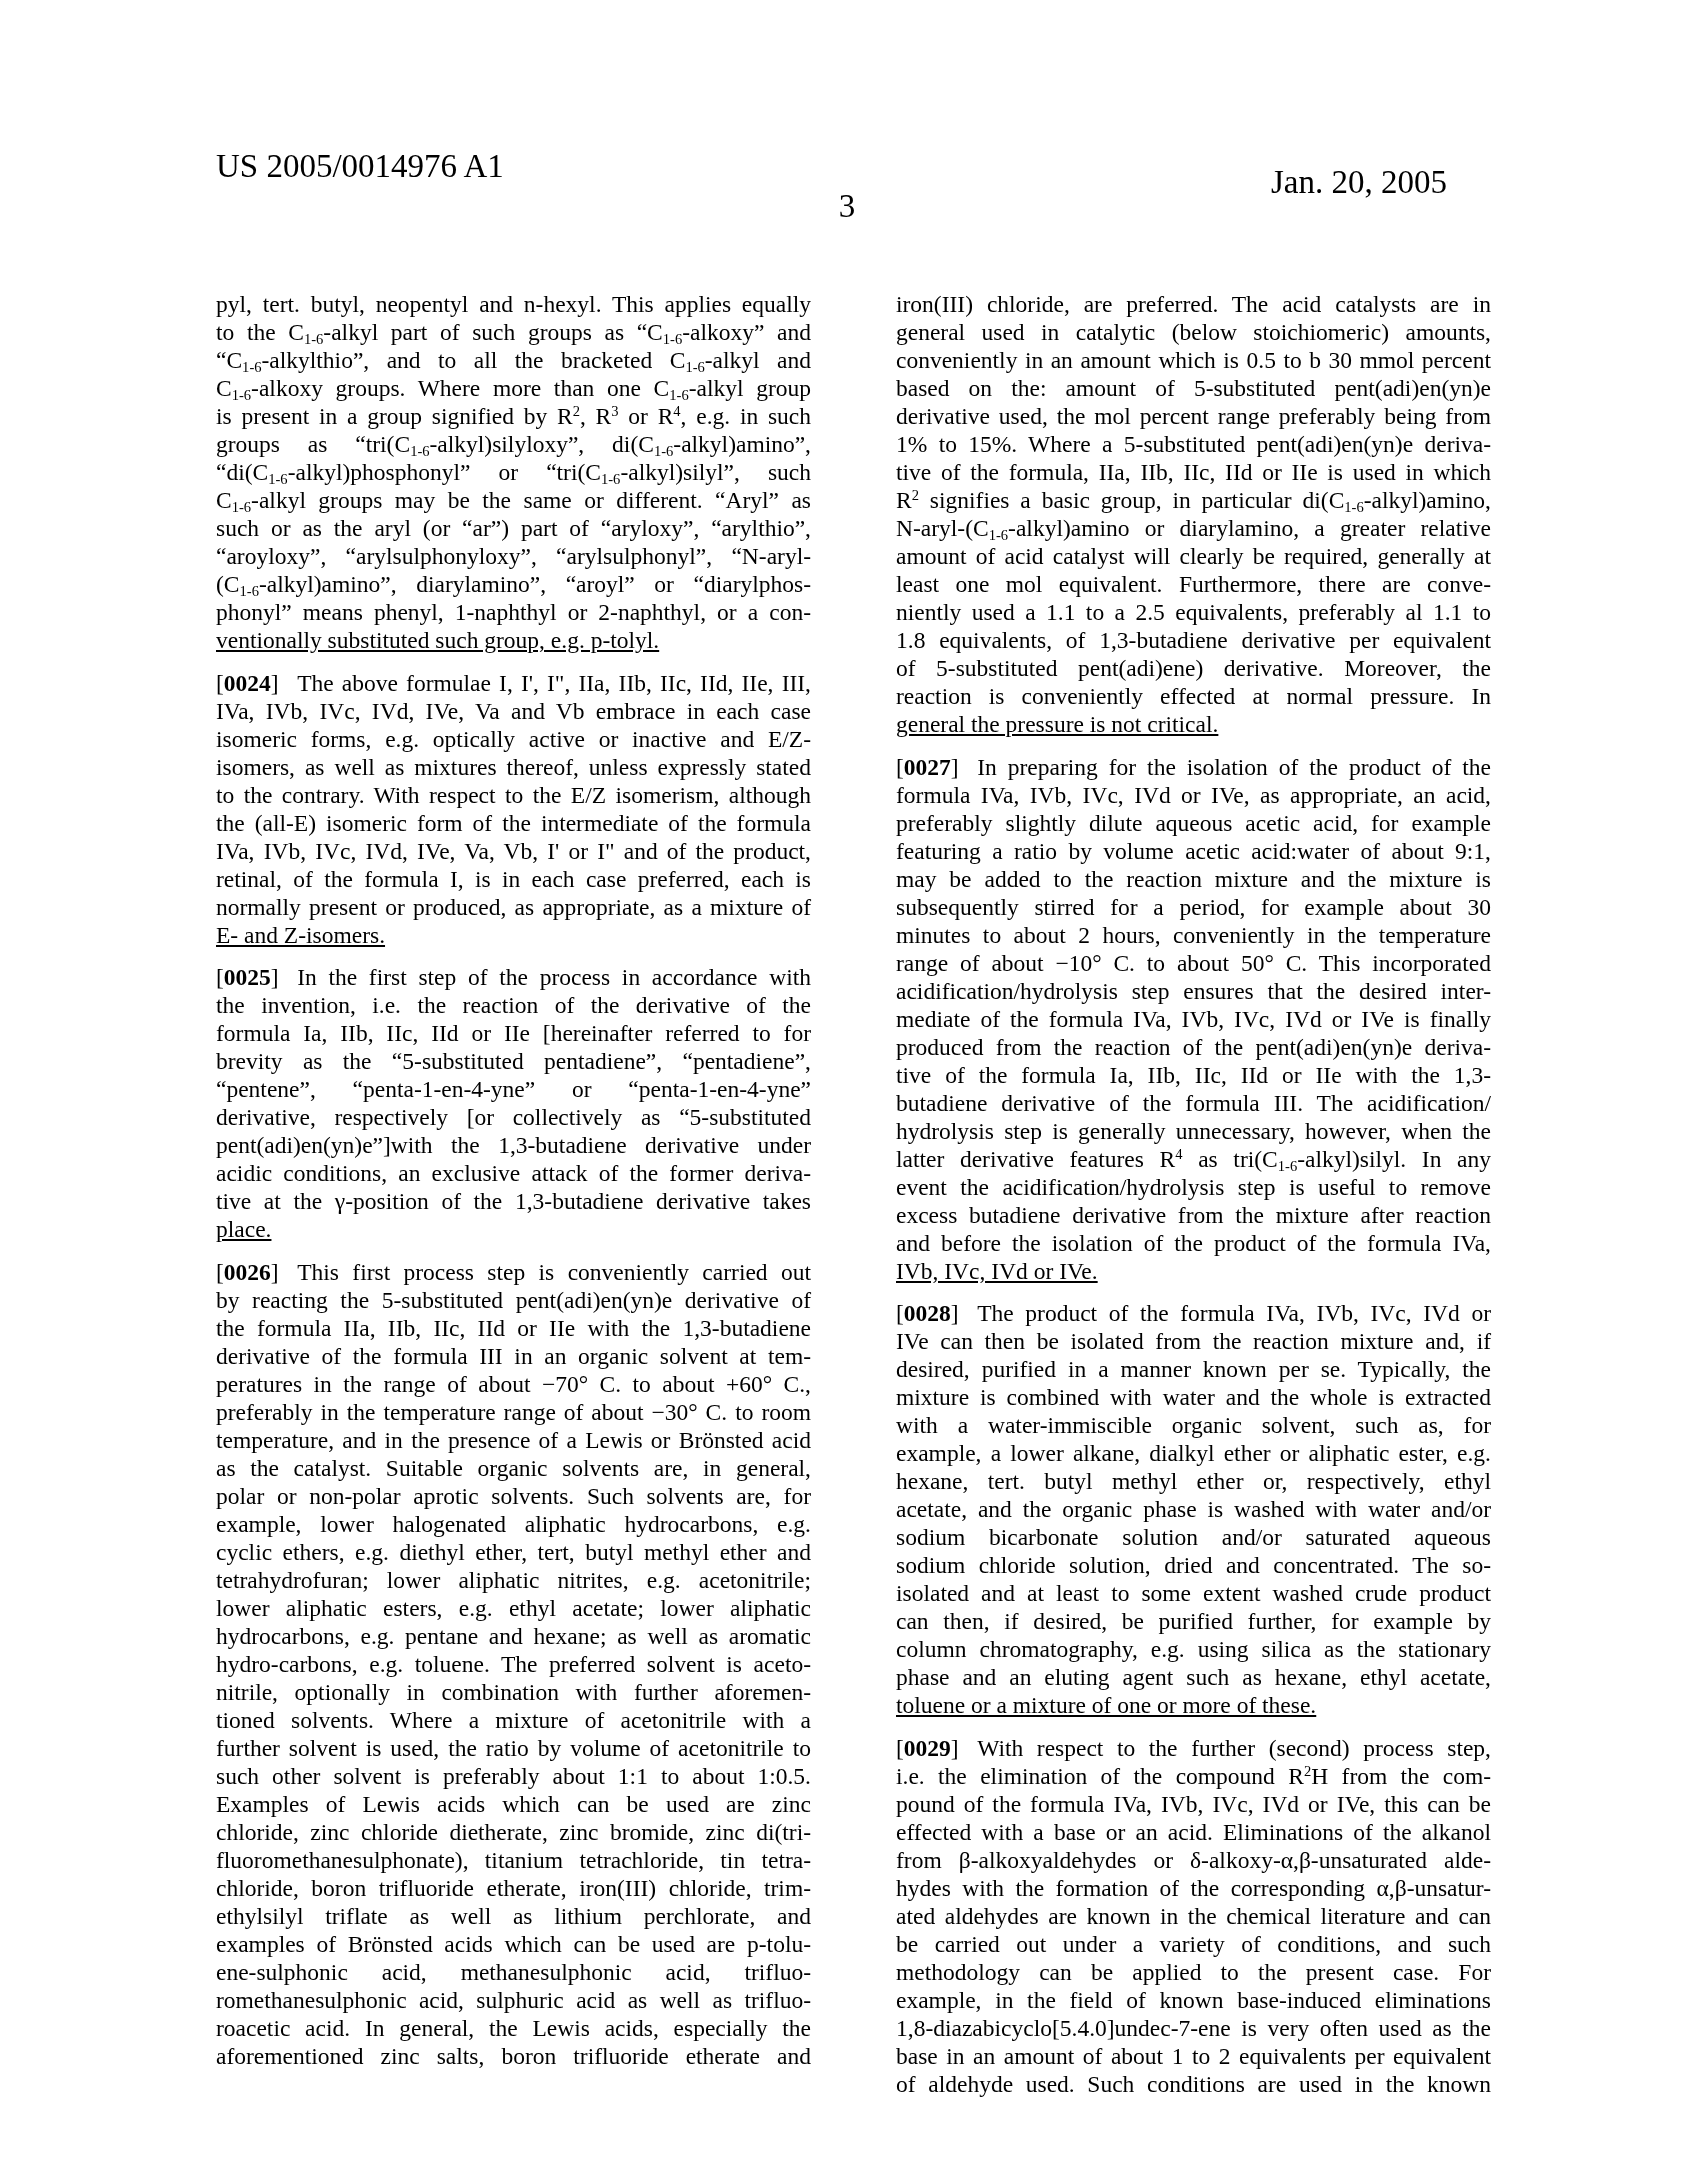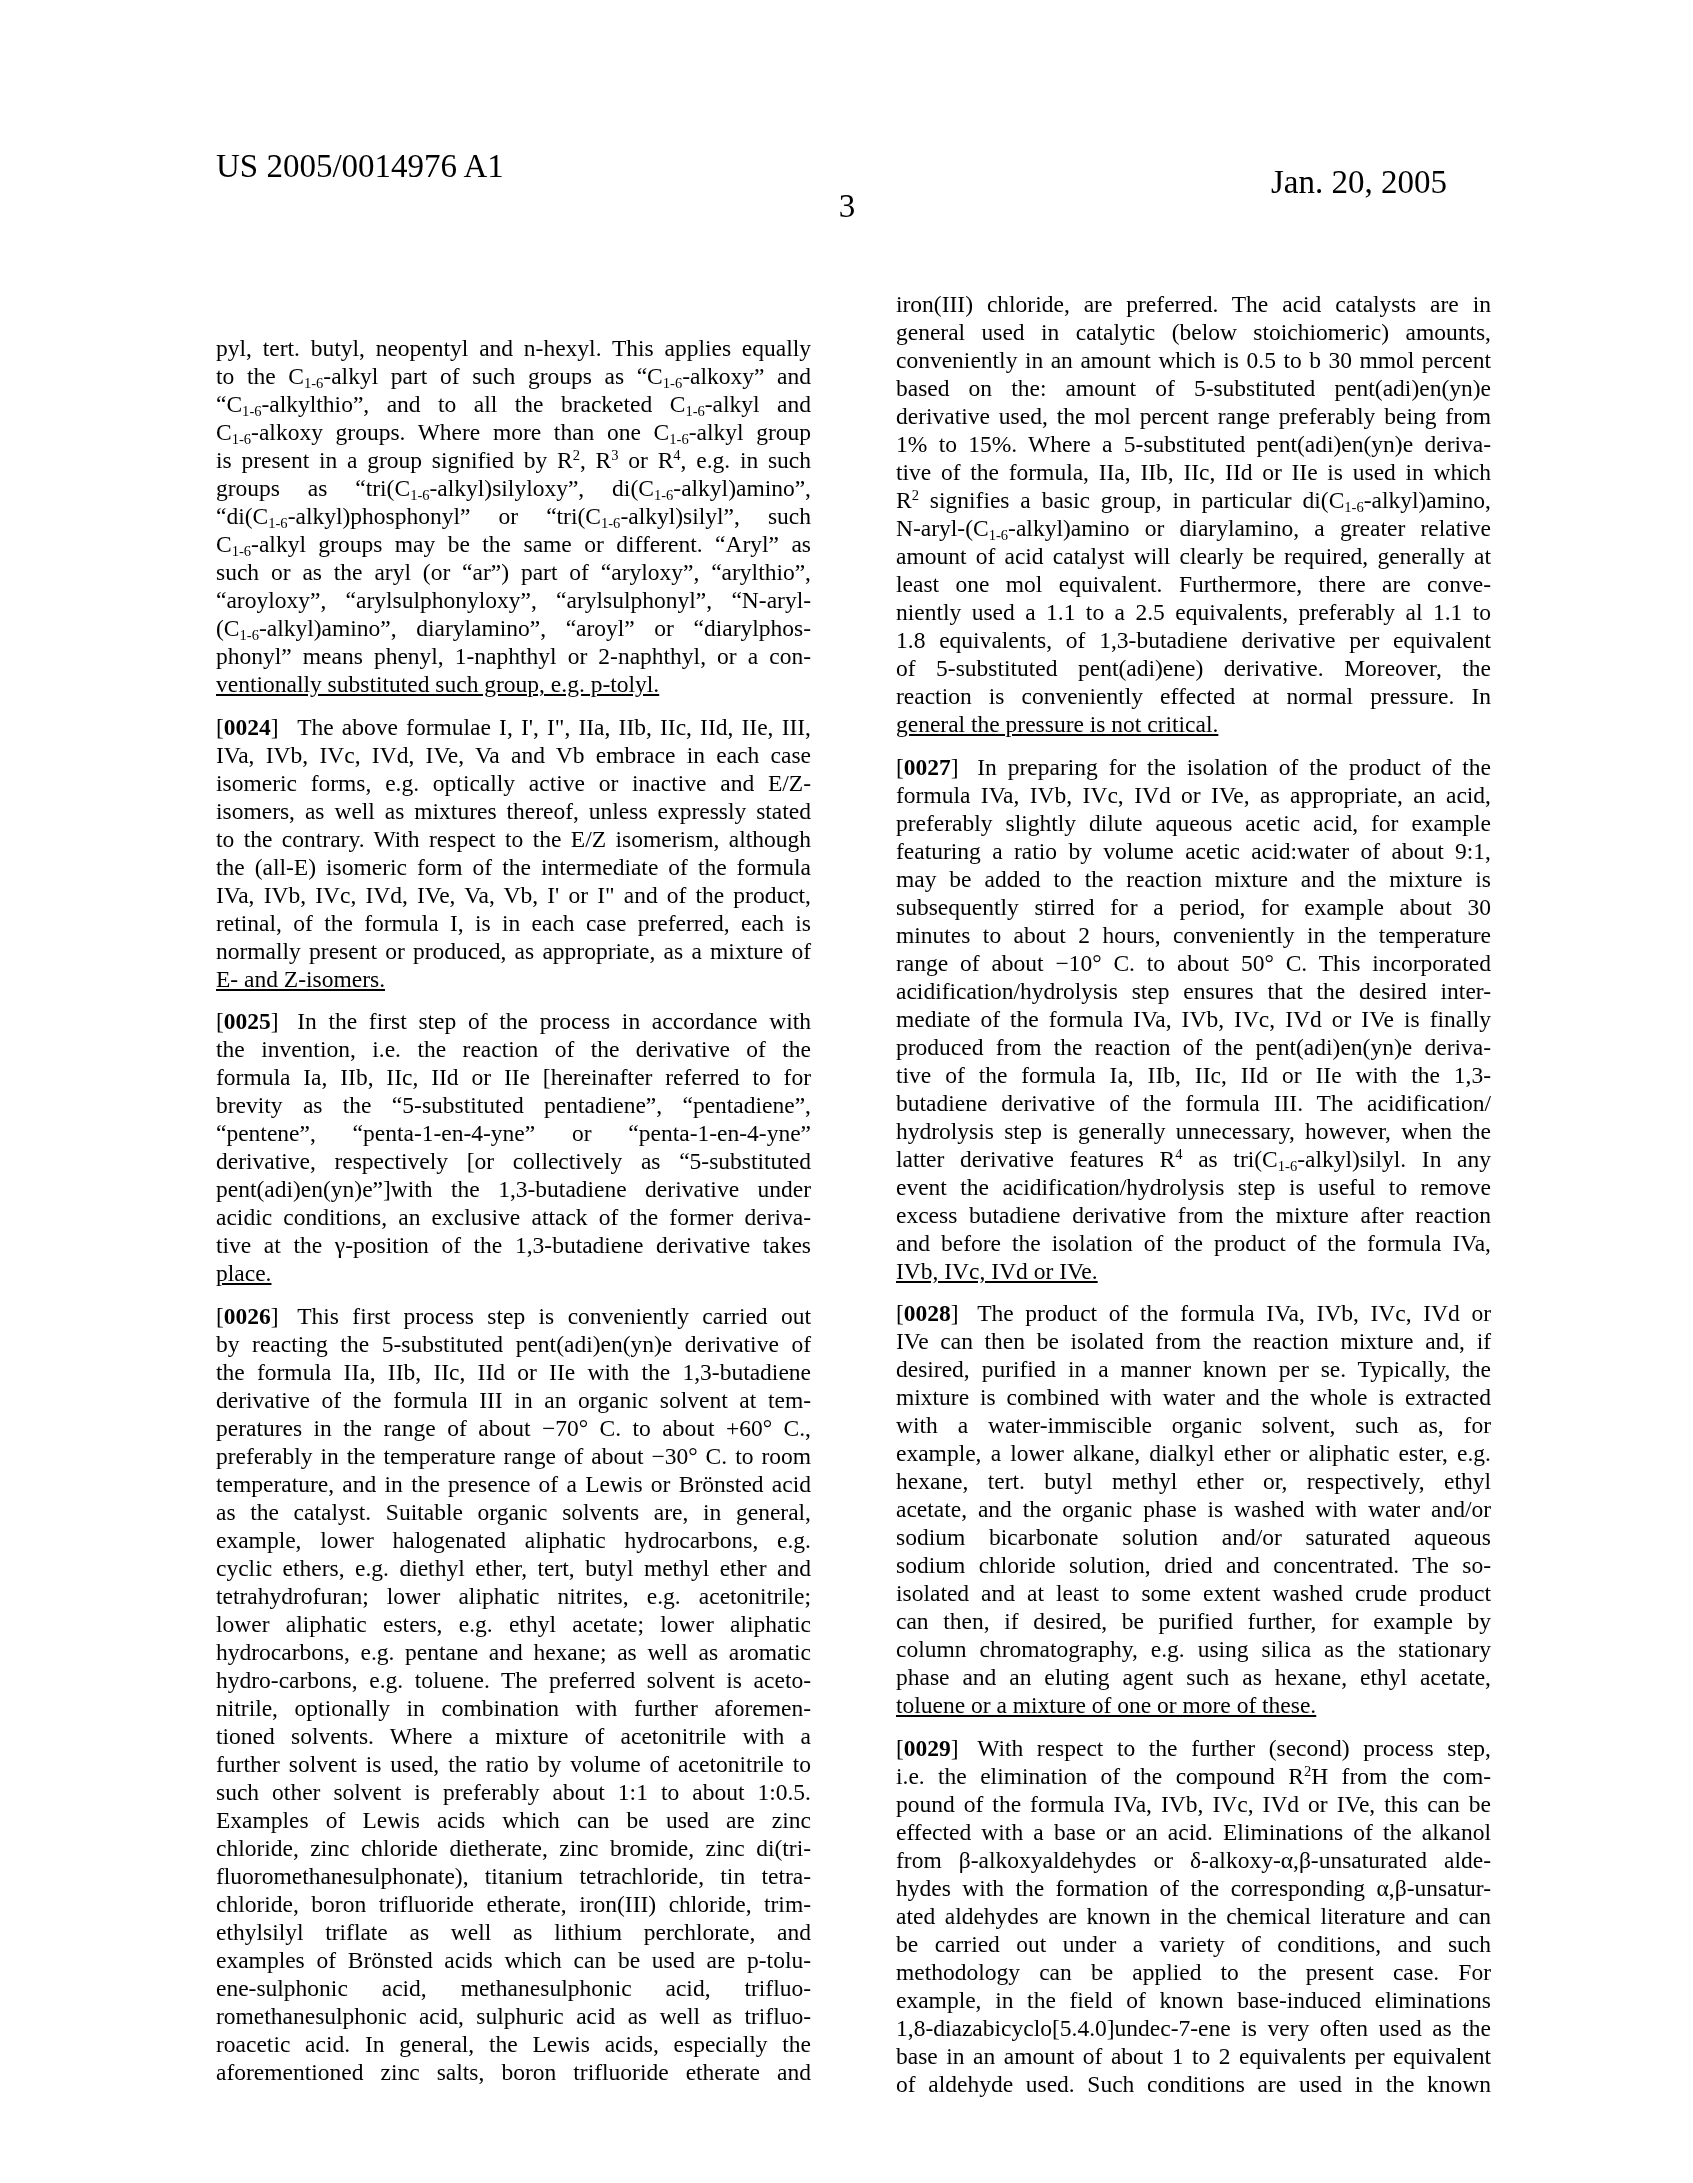--- a/index.html
+++ b/index.html
@@ -3,21 +3,21 @@
 <meta charset="utf-8">
 <style>
   html, body { margin: 0; padding: 0; background: #ffffff; }
   body { width: 1694px; height: 2183px; position: relative; overflow: hidden;
          font-family: "Liberation Serif", "DejaVu Serif", serif; color: #000; }
   .hdr { position: absolute; font-size: 33px; line-height: 1; white-space: nowrap; text-align: right; }
   #pubno { left: 216px; top: 150px; }
   #pubdate { right: 247px; top: 166px; }
   #pageno { left: 0; width: 1694px; text-align: center; top: 190px; font-size: 33px; line-height: 1; position: absolute; }
   .col { position: absolute; top: 290px; width: 595px; font-size: 23.5px; }
-  #col1 { left: 216px; margin-top: 44px; }
+  #col1 { left: 216px; }
   #col2 { left: 860px; margin-left: 36px; }
   .para { margin: 0 0 14.6px 0; }
   .line { display: block; height: 28px; line-height: 28px; white-space: nowrap;
           text-align: justify; text-align-last: justify; overflow: visible; }
   .line.last { text-align-last: left; text-decoration: underline; }
   .pnum { font-weight: bold; }
   .pnum-wrap { margin-right: 18.5px; }
   sub, sup { font-size: 62%; line-height: 0; }
   sub { vertical-align: -0.25em; }
   sup { vertical-align: 0.55em; }
@@ -71,20 +71,21 @@
     </div>
     <div class="para">
       <span class="line"><span class="pnum-wrap">[<span class="pnum">0026</span>]</span>This first process step is conveniently carried out</span>
       <span class="line">by reacting the 5-substituted pent(adi)en(yn)e derivative of</span>
       <span class="line">the formula IIa, IIb, IIc, IId or IIe with the 1,3-butadiene</span>
       <span class="line">derivative of the formula III in an organic solvent at tem-</span>
       <span class="line">peratures in the range of about −70° C. to about +60° C.,</span>
       <span class="line">preferably in the temperature range of about −30° C. to room</span>
       <span class="line">temperature, and in the presence of a Lewis or Brönsted acid</span>
       <span class="line">as the catalyst. Suitable organic solvents are, in general,</span>
+      <span class="line">polar or non-polar aprotic solvents. Such solvents are, for</span>
       <span class="line">example, lower halogenated aliphatic hydrocarbons, e.g.</span>
       <span class="line">cyclic ethers, e.g. diethyl ether, tert, butyl methyl ether and</span>
       <span class="line">tetrahydrofuran; lower aliphatic nitrites, e.g. acetonitrile;</span>
       <span class="line">lower aliphatic esters, e.g. ethyl acetate; lower aliphatic</span>
       <span class="line">hydrocarbons, e.g. pentane and hexane; as well as aromatic</span>
       <span class="line">hydro-carbons, e.g. toluene. The preferred solvent is aceto-</span>
       <span class="line">nitrile, optionally in combination with further aforemen-</span>
       <span class="line">tioned solvents. Where a mixture of acetonitrile with a</span>
       <span class="line">further solvent is used, the ratio by volume of acetonitrile to</span>
       <span class="line">such other solvent is preferably about 1:1 to about 1:0.5.</span>

